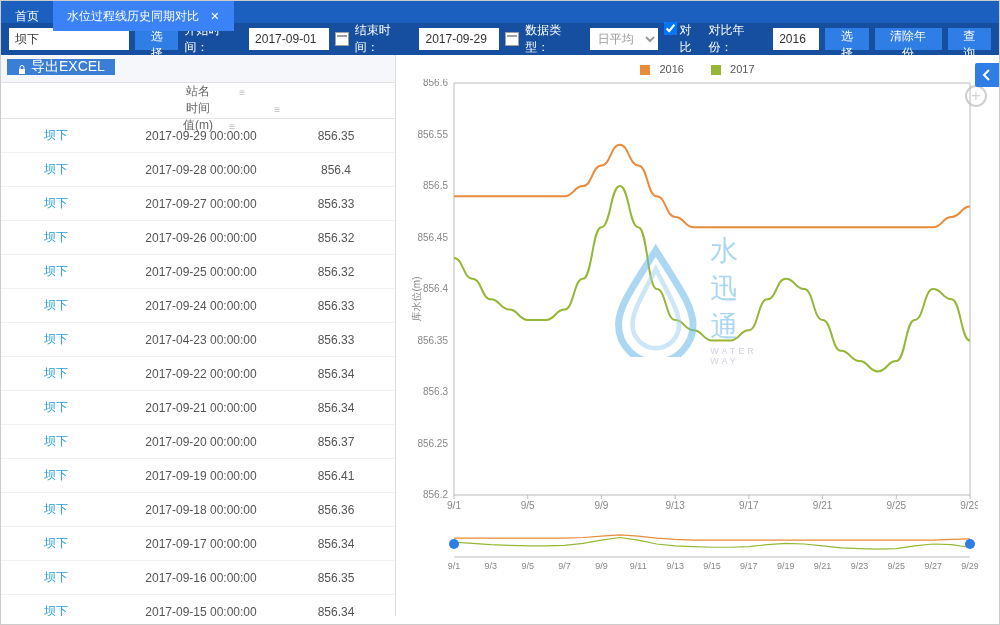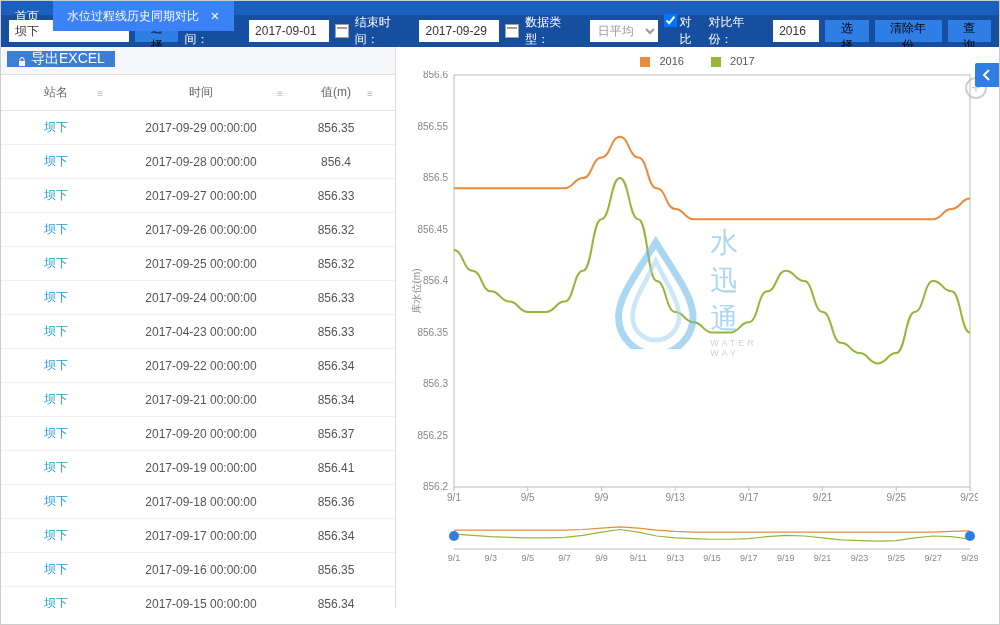--- a/index.html
+++ b/index.html
@@ -1,38 +1,38 @@
 <!DOCTYPE html>
 <html><head>
 <meta charset="utf-8">
 <style>
 * { box-sizing: border-box; margin: 0; padding: 0; }
 body { font-family: "Microsoft YaHei", Arial, sans-serif; font-size: 12px; background: #fff; width: 1000px; height: 625px; overflow: hidden; border: 1px solid #ccc; position: relative; }
-.tabs { background: #1b5fbf; height: 14px; display: flex; }
+.tabs { background: #1b5fbf; height: 22px; display: flex; }
 .tab { padding: 0 14px; height: 30px; line-height: 30px; color: #fff; font-size: 12px; cursor: pointer; position: relative; }
 .tab.active { background: #3b82f6; }
 .tab .close { margin-left: 8px; font-size: 11px; }
 .toolbar { background: #174fa0; height: 32px; display: flex; align-items: center; padding: 0 8px; gap: 6px; color: #fff; font-size: 12px; }
 .toolbar input[type=text] { height: 22px; border: none; padding: 0 6px; font-size: 12px; background: #fff; color: #333; }
 .toolbar .sel-input { width: 120px; }
 .toolbar .date-input { width: 80px; color: #999; }
 .toolbar .year-input { width: 46px; color: #333; }
-.btn { background: #3b7ed6; color: #000000; border: none; height: 22px; padding: 0 10px; font-size: 12px; cursor: pointer; }
+.btn { background: #3b7ed6; color: #ffffff; border: none; height: 22px; padding: 0 10px; font-size: 12px; cursor: pointer; }
 .btn.primary { background: #2e7ee5; }
 .toolbar select { height: 22px; border: none; font-size: 12px; background: #fff; color: #999; padding: 0 4px; width: 70px; }
 .toolbar label { display: flex; align-items: flex-start; gap: 2px; }
 .cal-icon { display: inline-block; width: 14px; height: 14px; border: 1px solid #9f9f9f; background: #fff; position: relative; }
 .cal-icon::before { content: ""; position: absolute; top: 2px; left: 1px; right: 1px; height: 2px; background: #9f9f9f; }
 .content { display: flex; height: calc(100% - 62px); }
 .left { width: 395px; border-right: 1px solid #ddd; display: flex; flex-direction: column; position: relative; }
 .export-bar { background: #f5f7fb; padding: 4px 6px; border-bottom: 1px solid #e0e0e0; }
 .export-btn { background: #3b7ed6; color: #fff; border: none; height: 16px; padding: 0 10px; font-size: 14px; cursor: pointer; display: inline-flex; align-items: center; gap: 4px; }
 .lock-icon { display: inline-block; width: 10px; height: 10px; }
 .lock-icon svg { width: 10px; height: 10px; }
-.table-head { display: flex; background: #fff; border-bottom: 1px solid #e5e5e5; height: 36px; align-items: center; color: #666; }
+.table-head { display: flex; background: #fff; border-bottom: 1px solid #e5e5e5; height: 36px; align-items: center; color: #666; flex-direction: column; }
 .th { text-align: center; position: relative; }
 .th .filter { position: absolute; right: 8px; top: 50%; transform: translateY(-50%); color: #bbb; font-size: 10px; }
 .col1 { width: 110px; }
 .col2 { width: 180px; }
 .col3 { width: 90px; }
 .table-body { flex: 1; overflow-y: scroll; }
 .row { display: flex; height: 34px; align-items: center; border-bottom: 1px solid #f1f1f1; }
 .td { text-align: center; color: #555; }
 .td.col1 { color: #249bd6; }
 .right { flex: 1; position: relative; background: #fff; padding: 8px 8px 21px 8px; }

